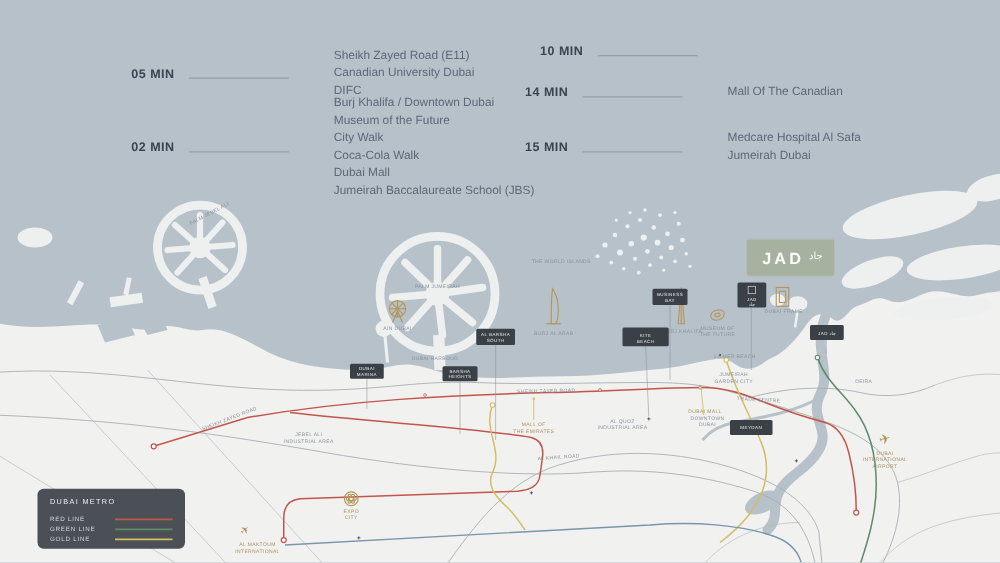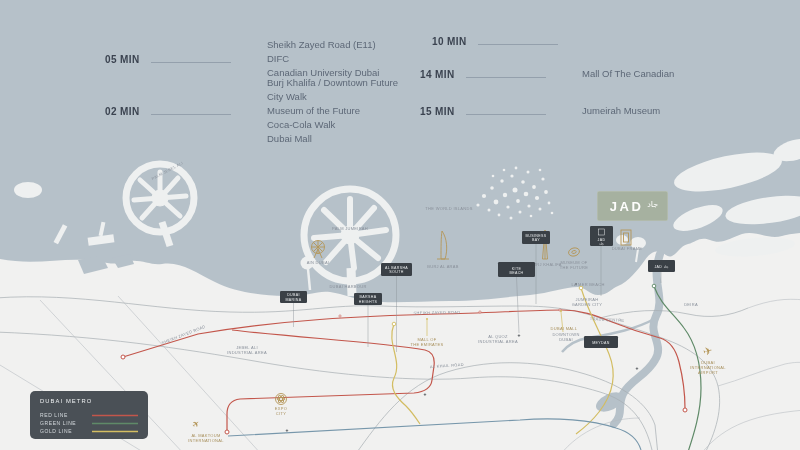--- a/index.html
+++ b/index.html
@@ -334,55 +334,57 @@
     </g>
   </svg>
 
   <div>
     <div class="trow" style="left:105px;top:38px">
       <span class="time">05 MIN</span>
       <span class="rule"></span>
       <span class="gap"></span>
       <div class="places">
         <div>Sheikh Zayed Road (E11)</div>
+        <div>Canadian University Dubai</div>
         <div>DIFC</div>
-        <div>Canadian University Dubai</div>
       </div>
     </div>
     <div class="trow" style="left:105px;top:76px">
       <span class="time">02 MIN</span>
       <span class="rule"></span>
       <span class="gap"></span>
       <div class="places">
-        <div>Burj Khalifa / Downtown Future</div>
+        <div>Burj Khalifa / Downtown Dubai</div>
+        <div>Museum of the Future</div>
         <div>City Walk</div>
-        <div>Museum of the Future</div>
         <div>Coca-Cola Walk</div>
         <div>Dubai Mall</div>
+        <div>Jumeirah Baccalaureate School (JBS)</div>
       </div>
     </div>
     <div class="trow" style="left:432px;top:36px">
       <span class="time">10 MIN</span>
       <span class="rule"></span>
       <span class="gap"></span>
     </div>
     <div class="trow" style="left:420px;top:67px">
       <span class="time">14 MIN</span>
       <span class="rule"></span>
       <span class="gap"></span>
       <div class="places">
         <div>Mall Of The Canadian</div>
       </div>
     </div>
     <div class="trow" style="left:420px;top:104px">
       <span class="time">15 MIN</span>
       <span class="rule"></span>
       <span class="gap"></span>
       <div class="places">
-        <div>Jumeirah Museum</div>
+        <div>Medcare Hospital Al Safa</div>
+        <div>Jumeirah Dubai</div>
       </div>
     </div>
   </div>
 
   <div class="jad-logo">
     <span class="main">JAD</span>
     <span class="mark">جاد</span>
   </div>
 
 </div>

